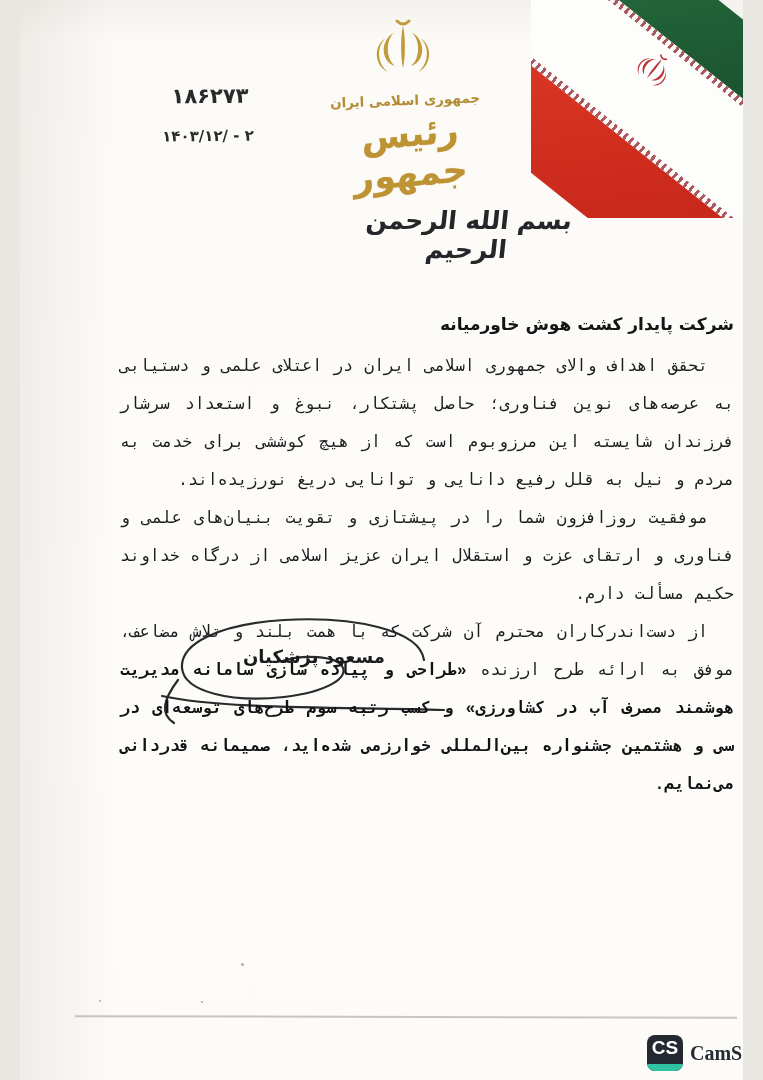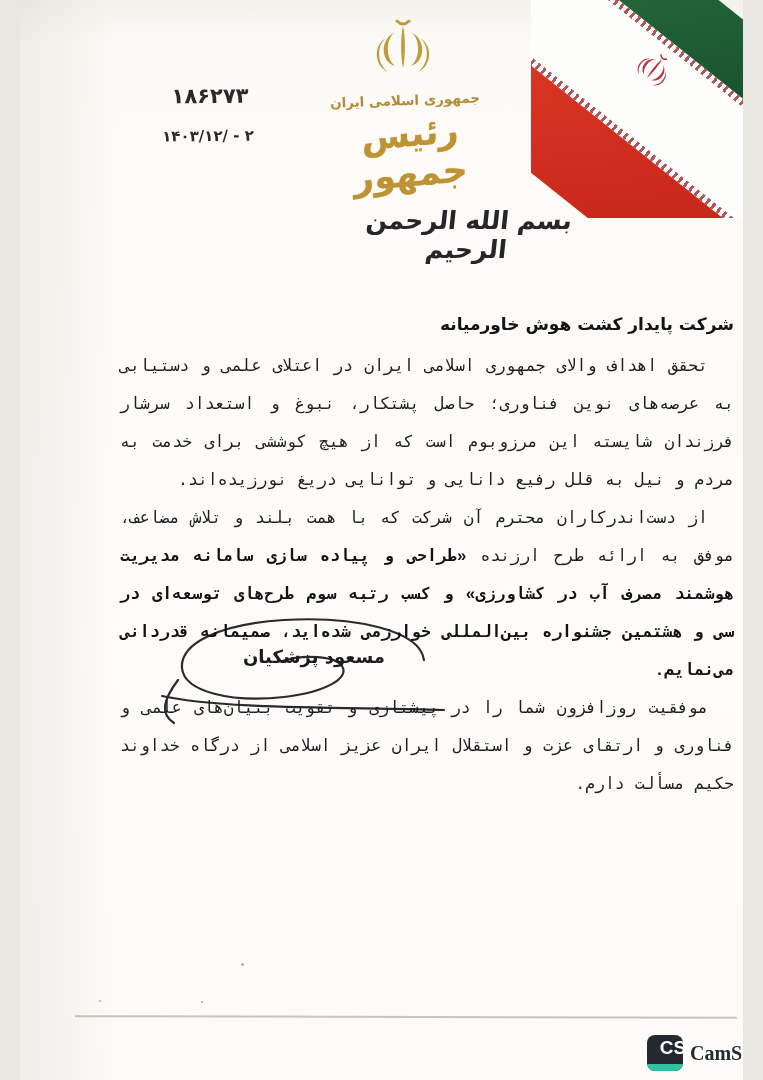--- a/index.html
+++ b/index.html
@@ -59,21 +59,21 @@
   .paper-hline{position:absolute;left:55px;top:1016px;width:662px;height:2px;
     background:rgba(148,143,132,.5);transform:rotate(.15deg);}
   .speck{position:absolute;width:3px;height:3px;border-radius:50%;background:#6f6c66;opacity:.55;}
   .speck.s1{left:221px;top:963px;}
   .speck.s2{left:79px;top:1000px;width:2px;height:2px;}
   .speck.s3{left:181px;top:1001px;width:2px;height:2px;}
 
   
   .camscanner{position:absolute;left:627px;top:1035px;display:flex;align-items:center;gap:7px;}
   .cs-badge{position:relative;width:36px;height:36px;border-radius:8px;background:#232831;overflow:hidden;}
-  .cs-badge .cs-text{position:absolute;left:8px;top:2px;width:100%;text-align:center;
+  .cs-badge .cs-text{position:absolute;left:0;top:2px;width:100%;text-align:center;
     color:#fff;font-size:19px;font-weight:700;font-family:"Liberation Sans",sans-serif;}
   .cs-badge .cs-teal{position:absolute;left:0;bottom:0;width:100%;height:7px;background:#2fc3a4;}
   .cs-name{font-family:"Liberation Serif",serif;font-size:20px;font-weight:600;color:#242b33;}
 </style>
 </head>
 <body>
 
 <div class="page">
 
   <div class="edge-shade-left"></div>
@@ -115,22 +115,22 @@
     <path d="M24 3 q6 6 12 0" fill="none" stroke="#c09b3a" stroke-width="3" stroke-linecap="round"></path>
   </svg>
   <div class="lh-country">جمهوری اسلامی ایران</div>
   <div class="lh-office">رئیس جمهور</div>
 
   <div class="bismillah">بسم الله الرحمن الرحیم</div>
 
   <div class="letter-body">
     <div class="recipient">شرکت پایدار کشت هوش خاورمیانه</div>
     <p>تحقق اهداف والای جمهوری اسلامی ایران در اعتلای علمی و دستیابی به عرصه‌های نوین فناوری؛ حاصل پشتکار، نبوغ و استعداد سرشار فرزندان شایسته این مرزوبوم است که از هیچ کوششی برای خدمت به مردم و نیل به قلل رفیع دانایی و توانایی دریغ نورزیده‌اند.</p>
+    <p>موفقیت روزافزون شما را در پیشتازی و تقویت بنیان‌های علمی و فناوری و ارتقای عزت و استقلال ایران عزیز اسلامی از درگاه خداوند حکیم مسألت دارم.</p>
     <p><span>از دست‌اندرکاران محترم آن شرکت که با همت بلند و تلاش مضاعف، موفق به ارائه طرح ارزنده</span> <span class="bold">«طراحی و پیاده سازی سامانه مدیریت هوشمند مصرف آب در کشاورزی» و کسب رتبه سوم طرح‌های توسعه‌ای در سی و هشتمین جشنواره بین‌المللی خوارزمی شده‌اید، صمیمانه قدردانی می‌نمایم.</span></p>
-    <p>موفقیت روزافزون شما را در پیشتازی و تقویت بنیان‌های علمی و فناوری و ارتقای عزت و استقلال ایران عزیز اسلامی از درگاه خداوند حکیم مسألت دارم.</p>
   </div>
 
   <div class="signature">
     <svg width="345" height="120" viewBox="0 0 345 120">
       <g fill="none" stroke="#2a2a2e" stroke-width="2.2" stroke-linecap="round">
         <path d="M302 50 C298 20 232 6 162 10 C96 14 58 34 60 58 C62 82 110 93 162 87 C204 82 228 68 220 56 C213 46 182 44 160 51"></path>
         <path d="M40 86 C100 99 210 97 322 100"></path>
         <path d="M56 70 C41 90 38 104 52 113"></path>
       </g>
     </svg>

